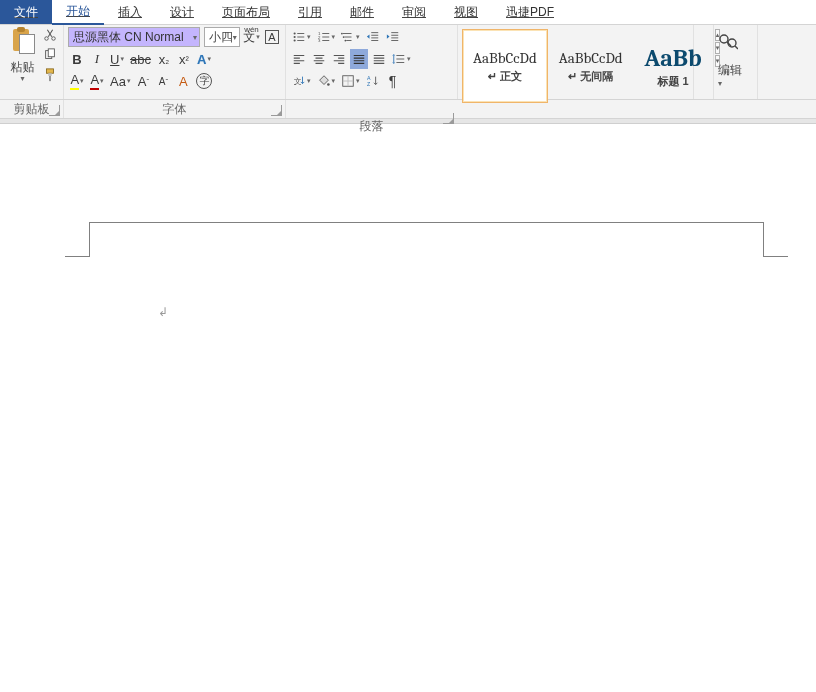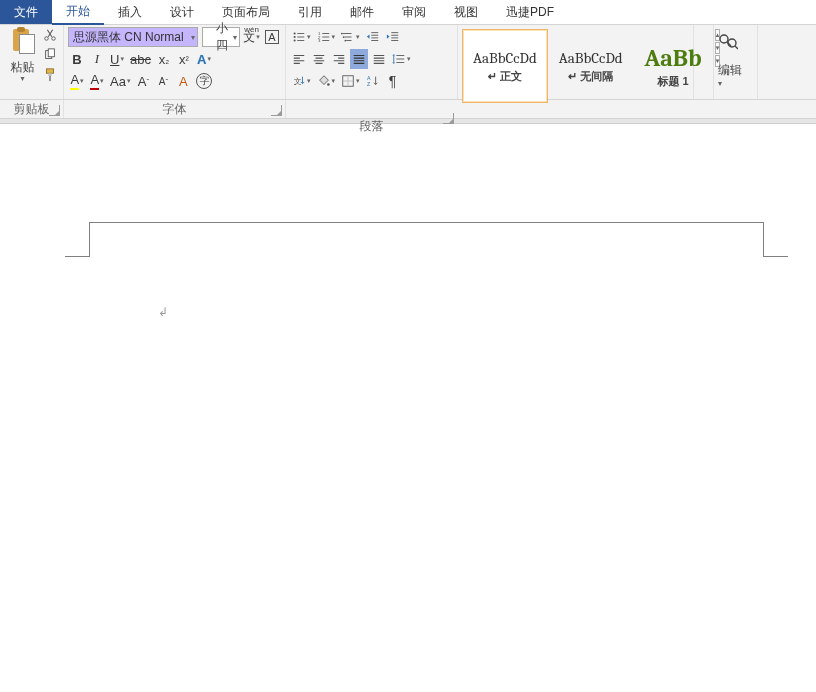--- a/index.html
+++ b/index.html
@@ -1,18 +1,18 @@
 <!DOCTYPE html>
 <html><head>
 <meta charset="utf-8">
 <style>
 html,body{margin:0;padding:0;font-family:"Microsoft YaHei","Segoe UI",Arial,sans-serif;font-size:12px;background:#fff;color:#444;}
 body{width:816px;height:692px;overflow:hidden;position:relative;}
 
-.tabs{height:24px;background:#fff;display:flex;align-items:stretch;border-bottom:1px solid #d4d4d4;}
+.tabs{height:24px;background:#fff;display:flex;align-items:stretch;border-bottom:1px solid #d4d4d4;text-decoration:underline;}
 .tab{padding:0 14px;display:flex;align-items:center;font-size:12px;color:#333;cursor:pointer;}
 .tab.file{background:#2b579a;color:#fff;}
 .tab.active{color:#2b579a;border-bottom:2px solid #2b579a;margin-bottom:-1px;background:#fff;}
 
 .ribbon{height:74px;background:#f3f3f3;border-bottom:1px solid #d4d4d4;display:flex;position:relative;}
 .group{border-right:1px solid #e1e1e1;display:flex;flex-direction:column;justify-content:flex-start;padding:2px 4px 0 4px;box-sizing:border-box;}
 .group-rows{flex:1;display:flex;flex-direction:column;gap:2px;}
 .row{display:flex;align-items:center;gap:2px;}
 
 .g-clip{width:64px;align-items:center;}
@@ -29,40 +29,40 @@
 .paste-dd{font-size:8px;color:#666;margin-top:-2px;}
 
 .labels{height:18px;background:#f3f3f3;border-bottom:1px solid #d4d4d4;display:flex;font-size:12px;color:#666;}
 .lab{border-right:1px solid #e1e1e1;display:flex;align-items:center;justify-content:center;position:relative;box-sizing:border-box;}
 .launcher{position:absolute;right:3px;bottom:2px;width:10px;height:10px;border:1px solid #9a9a9a;border-top:none;border-left:none;}
 .launcher::after{content:"";position:absolute;right:-1px;bottom:-1px;width:0;height:0;border-left:4px solid transparent;border-top:4px solid transparent;border-right:4px solid #9a9a9a;border-bottom:4px solid #9a9a9a;transform:scale(.5) translate(2px,2px);}
 
 .g-font{width:222px;}
 .fontname{width:142px;height:20px;border:1px solid #ababab;background:#c4b5fd;display:flex;align-items:center;padding:0 4px;font-size:12px;color:#333;position:relative;box-sizing:border-box;}
 .fontname .dd,.fontsize .dd{position:absolute;right:2px;font-size:8px;color:#666;}
-.fontsize{width:38px;height:20px;border:1px solid #ababab;background:#fff;display:flex;align-items:center;padding:0 13px;font-size:12px;position:relative;box-sizing:border-box;margin-left:2px;}
+.fontsize{width:38px;height:20px;border:1px solid #ababab;background:#fff;display:flex;align-items:center;padding:0 4px;font-size:12px;position:relative;box-sizing:border-box;margin-left:2px;}
 .btn{min-width:18px;height:20px;display:flex;align-items:center;justify-content:center;font-size:13px;color:#3b3b3b;padding:0 2px;box-sizing:border-box;}
 .btn .dd{font-size:7px;margin-left:1px;color:#666;}
 .btn svg{width:14px;height:14px;display:block;}
 .bold{font-weight:bold;}
 .italic{font-style:italic;font-family:Georgia,serif;}
 .strike{text-decoration:line-through;}
 .sub{font-size:10px;}
 .sup{font-size:10px;}
 .grow{font-size:13px;}
 .shrink{font-size:10px;}
 
 .g-para{width:172px;}
 .hl{background:#8ea9db;}
 
 .g-styles{width:236px;display:flex;flex-direction:row;padding:4px 4px 0 4px;}
 .style-card{height:74px;border:1px solid transparent;display:flex;flex-direction:column;align-items:center;justify-content:center;padding:0 10px;box-sizing:border-box;}
 .style-card.sel{border-color:#f0b56a;background:#fff;box-shadow:inset 0 0 0 1px #fbe3b5;}
 .sc-prev{font-family:Cambria,Georgia,serif;font-size:15px;color:#333;}
-.sc-prev.big{font-size:24px;font-weight:bold;color:#4d7c0f;}
+.sc-prev.big{font-size:24px;font-weight:bold;color:#0c4a6e;}
 .sc-lab{font-size:11px;color:#444;margin-top:2px;font-weight:bold;}
 .style-more{width:14px;display:flex;flex-direction:column;gap:1px;margin-left:2px;}
 .style-more div{height:10px;border:1px solid #b0b0b0;background:#fafafa;font-size:7px;display:flex;align-items:center;justify-content:center;color:#666;}
 
 .g-spacer{width:20px;}
 .g-edit{width:44px;align-items:flex-start;}
 .edit-icon{font-size:18px;color:#3b3b3b;margin-top:6px;}
 .edit-label{font-size:12px;margin-top:6px;}
 .edit-dd{font-size:8px;color:#666;}
 

